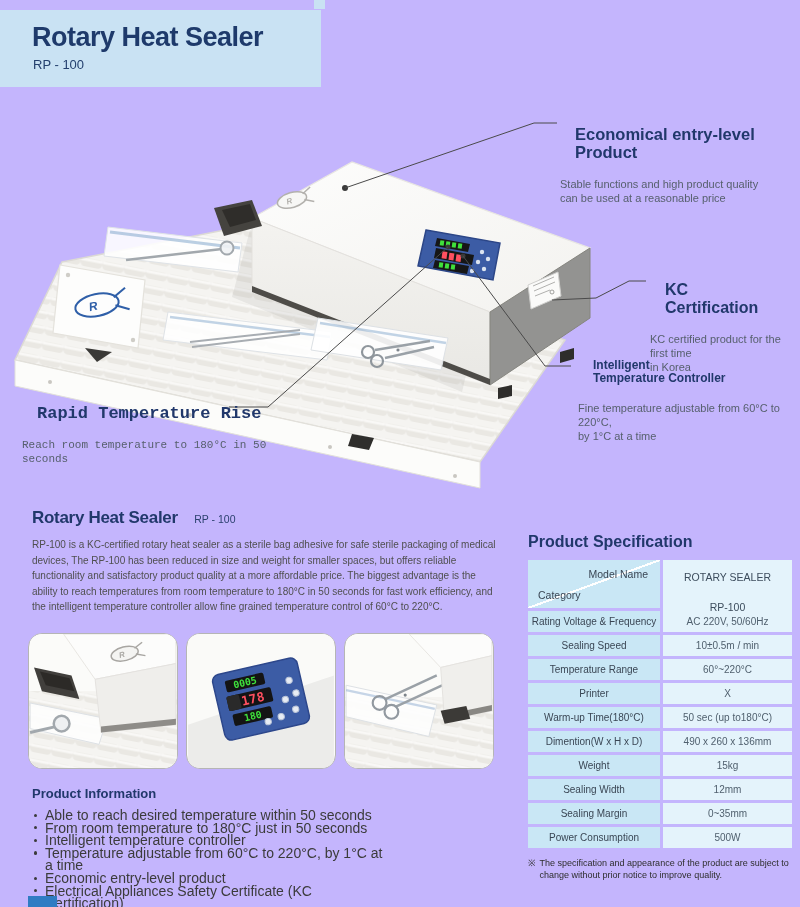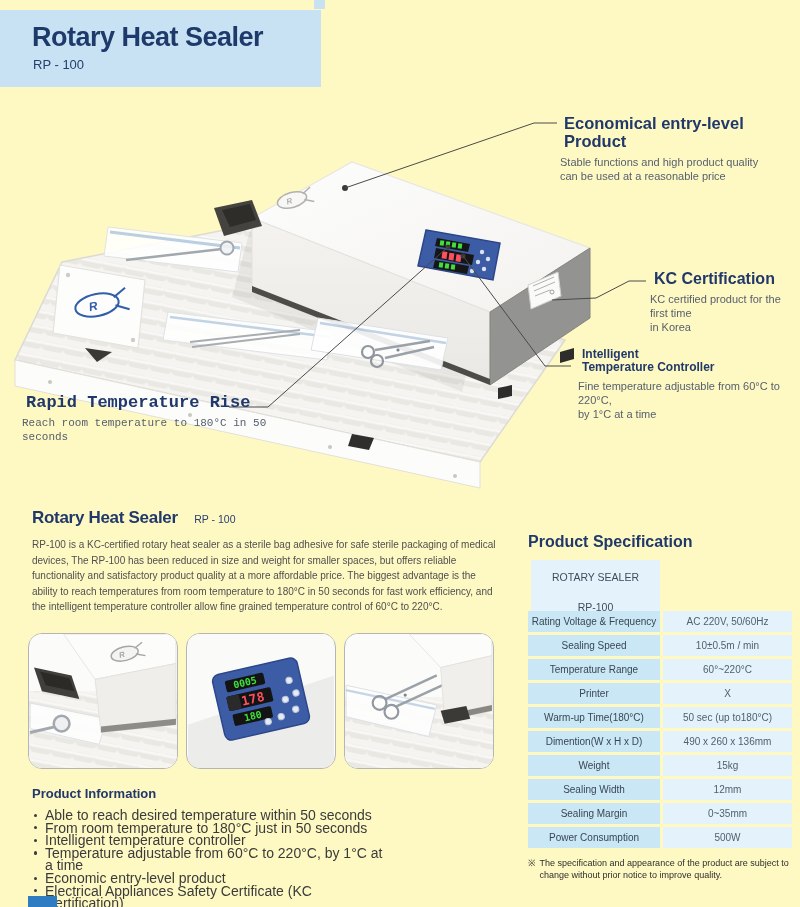--- a/index.html
+++ b/index.html
@@ -1,30 +1,30 @@
 <!DOCTYPE html>
 <html><head>
 <meta charset="utf-8">
 <style>
   html,body{margin:0;padding:0;background:#ffffff;}
-  .page{position:relative;width:800px;height:907px;background:#fef9c3;overflow:hidden;
+  .page{position:relative;width:800px;height:907px;background:#c4b5fd;overflow:hidden;
         font-family:"Liberation Sans",sans-serif;}
 
   
   .banner{position:absolute;left:0;top:10px;width:321px;height:77px;background:#c9e2f3;}
   .banner-title{position:absolute;left:32px;top:12px;font-size:27px;font-weight:bold;
                 color:#1e3a6b;letter-spacing:-0.5px;}
   .banner-model{position:absolute;left:33px;top:47px;font-size:13px;color:#24406e;}
   .banner-chip{position:absolute;left:314px;top:0;width:11px;height:9px;background:#c9e2f3;}
 
   
   .illustration{position:absolute;left:0;top:100px;width:800px;height:410px;}
 
   
-  .callout h4{margin:4px;color:#21386b;line-height:1.12;}
+  .callout h4{margin:15px;color:#21386b;line-height:1.12;}
   .callout .desc{color:#57606e;font-size:11px;line-height:14px;margin-top:4px;}
   .co-econ{position:absolute;left:560px;top:110px;width:235px;}
   .co-econ h4{font-size:16.5px;}
   .co-kc{position:absolute;left:650px;top:266px;width:145px;}
   .co-kc h4{font-size:16px;}
   .co-ctrl{position:absolute;left:578px;top:344px;width:220px;}
   .co-ctrl h4{font-size:12px;}
   .co-rapid{position:absolute;left:22px;top:389px;width:260px;font-family:Liberation Mono, monospace;}
   .co-rapid h4{font-size:17px;}
 
@@ -332,20 +332,24 @@
       <li>Economic entry-level product</li>
       <li>Electrical Appliances Safety Certificate (KC Certification)</li>
       <li>Convenient instruction</li>
     </ul>
   </div>
 
   <div class="spec">
     <h3>Product Specification</h3>
 
     <div class="srow shead">
+      <div class="scell slabel">
+        <span class="hd-model">Model Name</span>
+        <span class="hd-cat">Category</span>
+      </div>
       <div class="scell svalue">
         <span>ROTARY SEALER</span>
         <span>RP-100</span>
       </div>
     </div>
 
     <div class="srow">
       <div class="scell slabel">Rating Voltage &amp; Frequency</div>
       <div class="scell svalue">AC 220V, 50/60Hz</div>
     </div>

